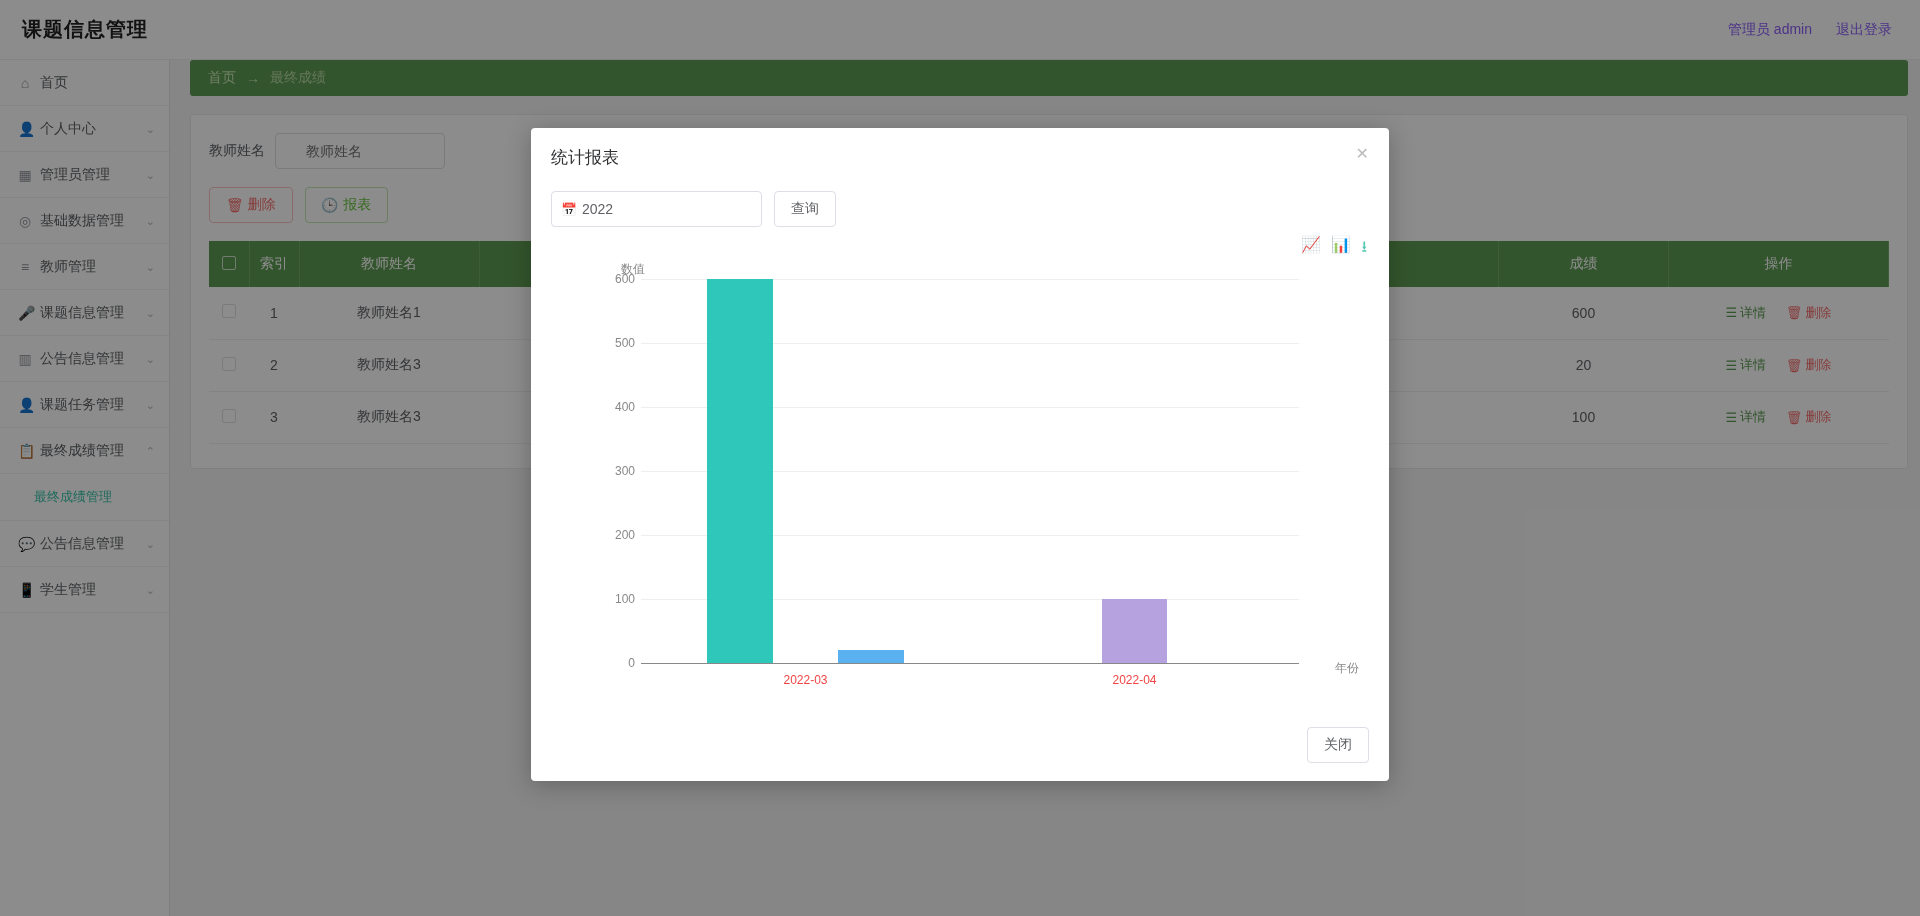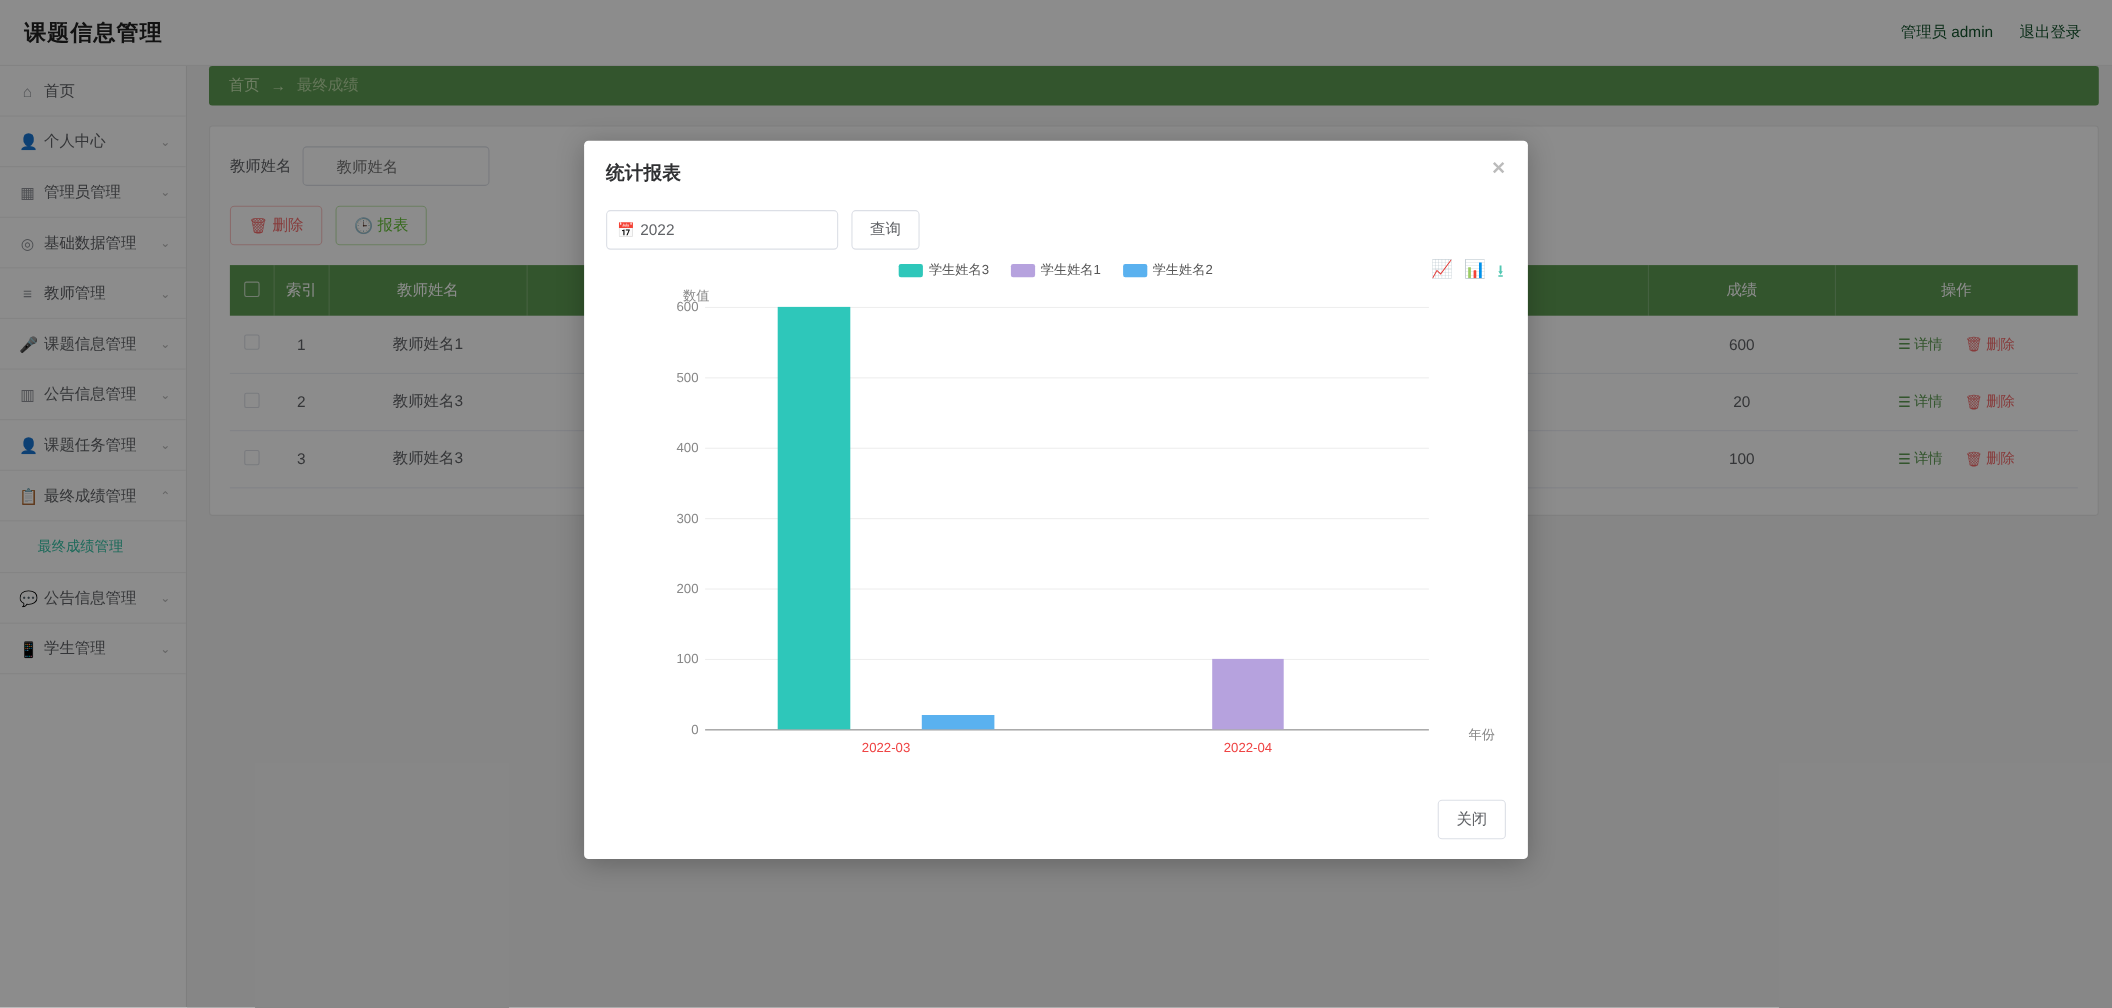--- a/index.html
+++ b/index.html
@@ -18,21 +18,21 @@
     height: 60px;
     background: #fff;
     border-bottom: 1px solid #eee;
     display: flex;
     align-items: center;
     justify-content: space-between;
     padding: 0 0 0 22px;
   }
   .brand { font-size: 20px; font-weight: 700; color: #222; letter-spacing: 1px; }
   .topbar-right { display: flex; align-items: center; gap: 24px; padding-right: 28px; }
-  .top-link { color: #14532d; cursor: pointer; font-size: 14px; }
+  .top-link { color: #8b5cf6; cursor: pointer; font-size: 14px; }
 
   
   .shell { position: absolute; top: 60px; bottom: 0; left: 0; right: 0; display: flex; }
 
   
   .sidebar {
     width: 170px;
     background: #fff;
     border-right: 1px solid #e6e6e6;
     overflow-y: auto;
@@ -151,21 +151,21 @@
     transform: translateX(-50%);
     width: 858px;
     background: #fff;
     border-radius: 4px;
     z-index: 101;
     box-shadow: 0 4px 24px rgba(0,0,0,0.25);
     display: flex; flex-direction: column;
   }
   .dialog-header {
     padding: 18px 20px 4px;
-    display: flex; align-items: flex-start; justify-content: space-between; font-weight: bold;
+    display: flex; align-items: flex-start; justify-content: space-between;
   }
   .dialog-title { font-size: 17px; color: #303133; }
   .dialog-close { color: #bbb; cursor: pointer; font-size: 16px; line-height: 1; }
 
   .dialog-body { padding: 18px 20px 10px; }
 
   .query-row { display: flex; align-items: center; gap: 12px; }
   .date-input-wrap { position: relative; }
   .date-input {
     height: 36px; width: 211px;
@@ -387,34 +387,20 @@
     </div>
 
     <div class="chart-area">
 
       <div class="chart-toolbar">
         <span>📈</span>
         <span>📊</span>
         <span>⭳</span>
       </div>
 
-      <div class="legend" id="legend">
-          <span class="legend-item">
-            <span class="swatch" style="background:#2ec7ba"></span>
-            <span>学生姓名3</span>
-          </span>
-          <span class="legend-item">
-            <span class="swatch" style="background:#b6a2de"></span>
-            <span>学生姓名1</span>
-          </span>
-          <span class="legend-item">
-            <span class="swatch" style="background:#5ab1ef"></span>
-            <span>学生姓名2</span>
-          </span>
-        </div>
 
       <div class="y-title">数值</div>
 
       <div class="plot" id="plot">
         <div class="axis-y" id="axis">
             <div class="y-tick" style="top: 100%;">0</div>
             <div class="grid-line" style="top: 83.3333%;"></div>
             <div class="y-tick" style="top: 83.3333%;">100</div>
             <div class="grid-line" style="top: 66.6667%;"></div>
             <div class="y-tick" style="top: 66.6667%;">200</div>

